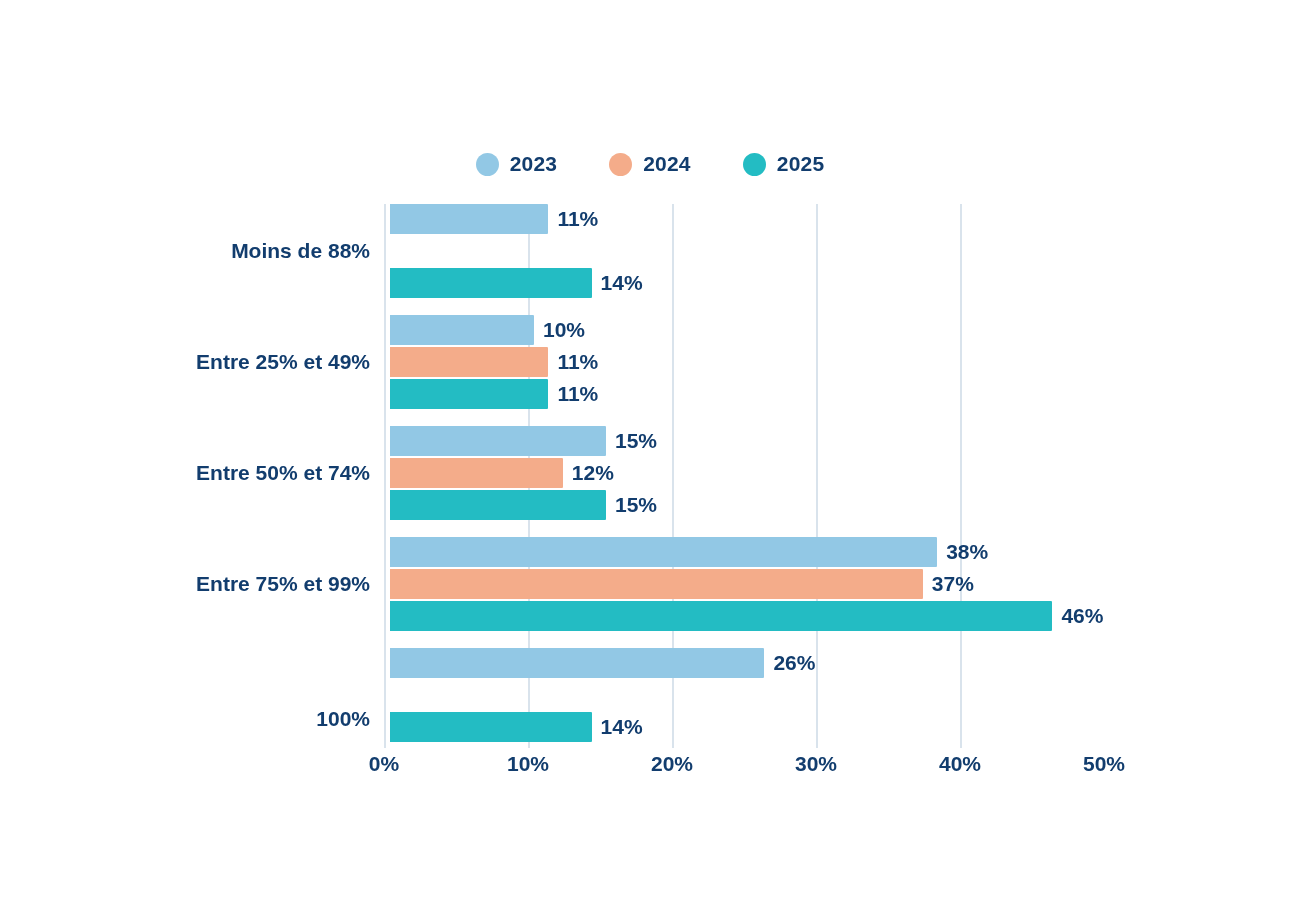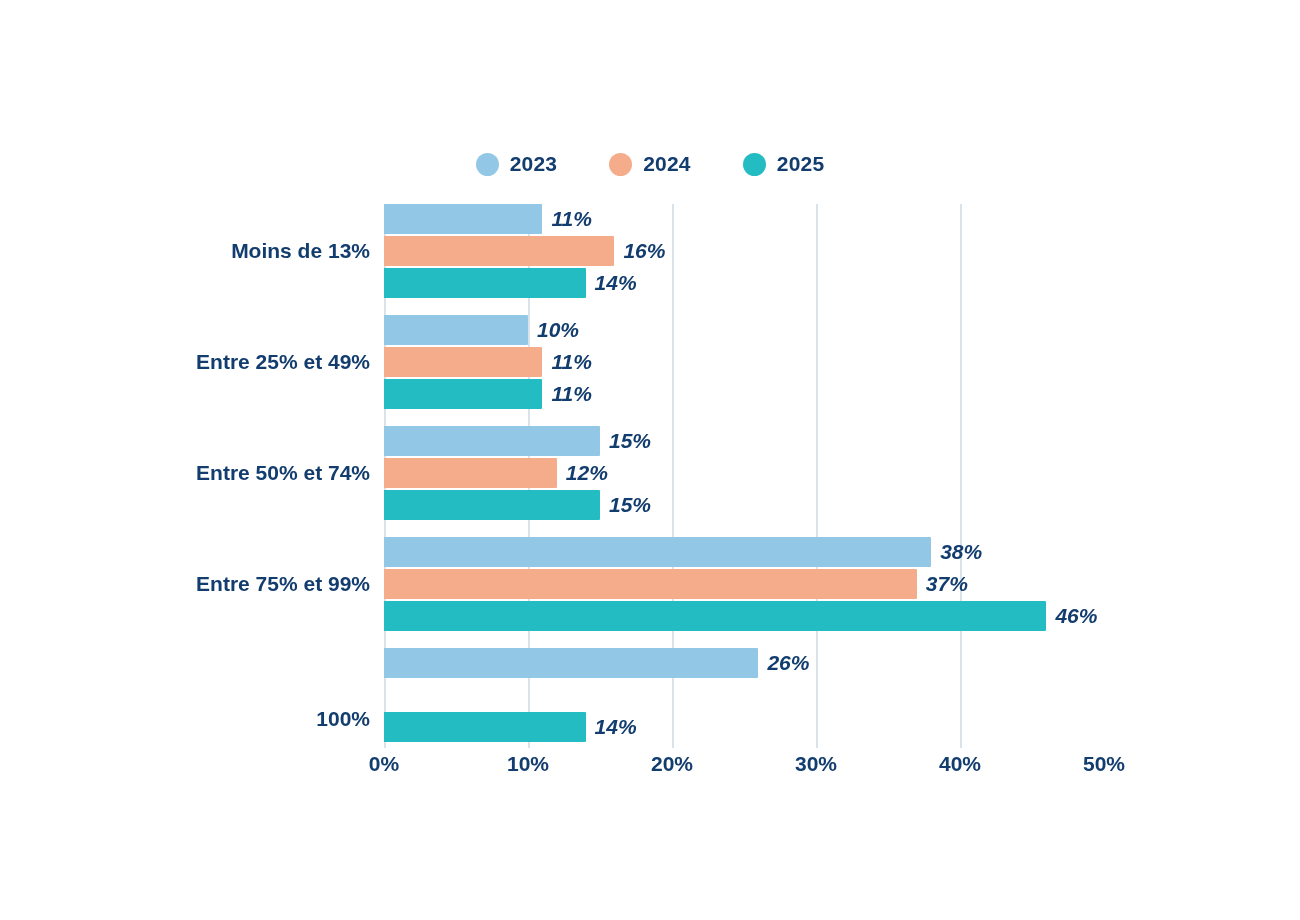--- a/index.html
+++ b/index.html
@@ -91,24 +91,23 @@
     width: 100%;
     height: 100%;
   }
   .bar-group {
     position: absolute;
     left: 0;
     width: 100%;
   }
   .bar-row {
     position: absolute;
-    left: 0;
+    left: 6px;
     height: 30px;
     width: 100%;
-    font-style: italic;
   }
   .bar {
     position: absolute;
     left: 0;
     top: 0;
     height: 30px;
     border-radius: 0 1px 1px 0;
   }
   .bar-value {
     position: absolute;
@@ -172,44 +171,40 @@
         <span class="legend-dot" style="background: rgb(244, 172, 138);"></span>
         <span class="legend-label">2024</span>
       </div>
       <div class="legend-item">
         <span class="legend-dot" style="background: rgb(35, 188, 195);"></span>
         <span class="legend-label">2025</span>
       </div>
     </div>
 
   <div class="cat-labels" id="cat-labels">
-      <div class="cat-label" style="top: 47px;">Moins de 13%</div>
+      <div class="cat-label" style="top: 47px;">Moins de 88%</div>
       <div class="cat-label" style="top: 158px;">Entre 25% et 49%</div>
       <div class="cat-label" style="top: 269px;">Entre 50% et 74%</div>
       <div class="cat-label" style="top: 380px;">Entre 75% et 99%</div>
       <div class="cat-label" style="top: 470px; margin-top: 45px;">100%</div>
     </div>
 
   <div class="plot">
     <div class="gridlines" id="gridlines">
         <div class="axis-baseline" style="left: 0px;"></div>
         <div class="gridline" style="left: 144px;"></div>
         <div class="gridline" style="left: 288px;"></div>
         <div class="gridline" style="left: 432px;"></div>
         <div class="gridline" style="left: 576px;"></div>
       </div>
     <div class="groups" id="groups">
         <div class="bar-group" style="top: 0px; height: 94px;">
           <div class="bar-row" style="top: 0px;">
             <div class="bar" style="width: 158.4px; background: rgb(146, 200, 229);"></div>
             <span class="bar-value" style="left: 158.4px;">11%</span>
-          </div>
-          <div class="bar-row" style="top: 32px;">
-            <div class="bar" style="width: 230.4px; background: rgb(244, 172, 138);"></div>
-            <span class="bar-value" style="left: 230.4px;">16%</span>
           </div>
           <div class="bar-row" style="top: 64px;">
             <div class="bar" style="width: 201.6px; background: rgb(35, 188, 195);"></div>
             <span class="bar-value" style="left: 201.6px;">14%</span>
           </div>
         </div>
         <div class="bar-group" style="top: 111px; height: 94px;">
           <div class="bar-row" style="top: 0px;">
             <div class="bar" style="width: 144px; background: rgb(146, 200, 229);"></div>
             <span class="bar-value" style="left: 144px;">10%</span>

